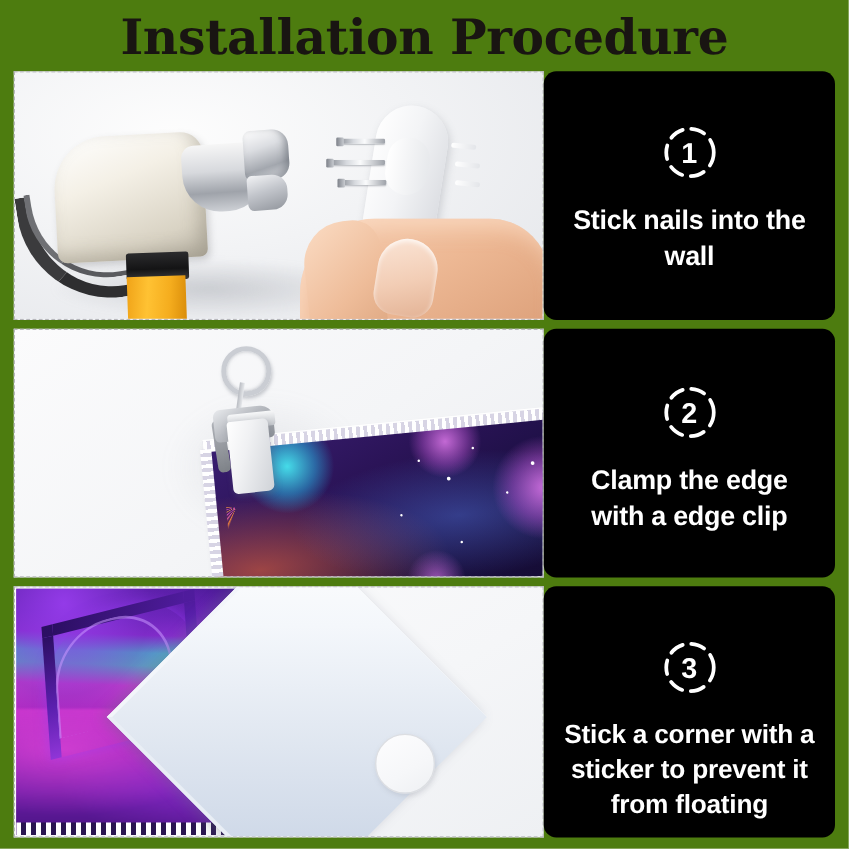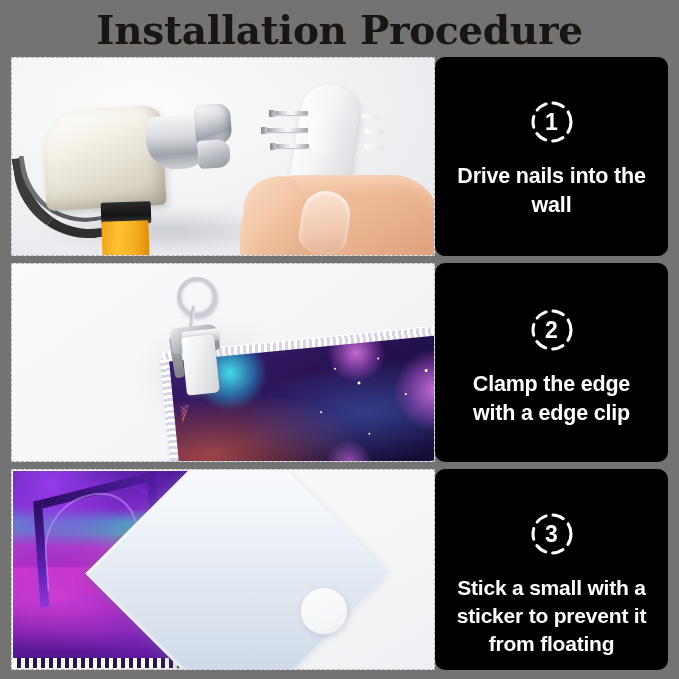--- a/index.html
+++ b/index.html
@@ -10,21 +10,21 @@
     width: 679px;
     height: 679px;
     background: #fbf9f4;
     font-family: "Liberation Sans", sans-serif;
     overflow: hidden;
     position: relative;
   }
   .page {
     position: absolute;
     inset: 0;
-    background: #737373;
+    background: #4d7c0f;
   }
 
   
   .title {
     position: absolute;
     left: 0;
     top: 7px;
     width: 679px;
     text-align: center;
     font-family: "DejaVu Serif", "Liberation Serif", serif;
@@ -468,21 +468,21 @@
       <div class="p1-thumbnail"></div>
     </div>
 
     <div class="card">
       <div class="step-badge">
         <svg width="46" height="46" viewBox="0 0 46 46">
           <circle cx="23" cy="23" r="19" fill="none" stroke="#ffffff" stroke-width="3" stroke-linecap="round" stroke-dasharray="11 7"></circle>
         </svg>
         <span class="step-num">1</span>
       </div>
-      <div class="card-text">Drive nails into the wall</div>
+      <div class="card-text">Stick nails into the wall</div>
     </div>
   </div>
 
   <div class="row" id="row-2">
 
     <div class="photo">
       <div class="p2-wall"></div>
       <div class="p2-wallshadow"></div>
 
       <div class="p2-tap">
@@ -536,17 +536,17 @@
       <div class="p3-sticker"></div>
     </div>
 
     <div class="card">
       <div class="step-badge">
         <svg width="46" height="46" viewBox="0 0 46 46">
           <circle cx="23" cy="23" r="19" fill="none" stroke="#ffffff" stroke-width="3" stroke-linecap="round" stroke-dasharray="11 7"></circle>
         </svg>
         <span class="step-num">3</span>
       </div>
-      <div class="card-text">Stick a small with a sticker to prevent it from floating</div>
+      <div class="card-text">Stick a corner with a sticker to prevent it from floating</div>
     </div>
   </div>
 
 </div>
 
 </body></html>

